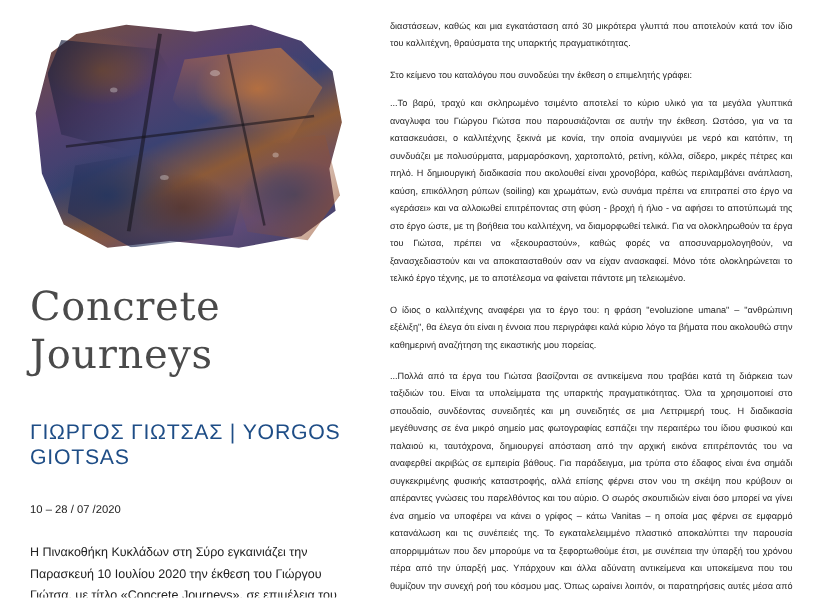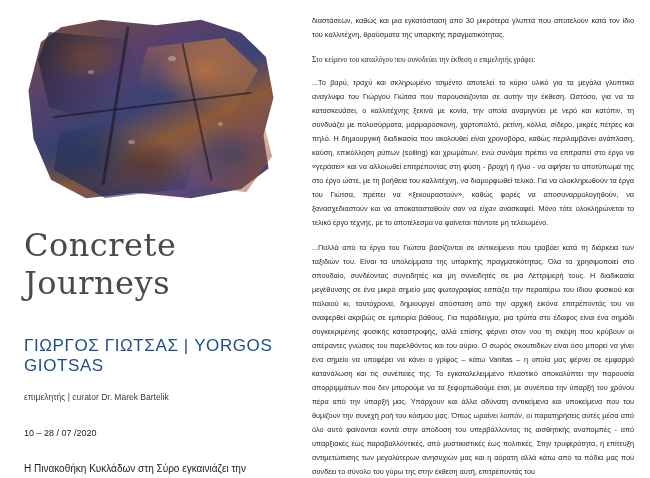--- a/index.html
+++ b/index.html
@@ -160,21 +160,20 @@
     font-size: 7.3px;
     line-height: 1.92;
     color: #262626;
     text-align: justify;
   }
   .right-col p {
     margin: 0 0 11px 0;
   }
   .right-col p.tight {
     margin-bottom: 9px;
-    font-family: Liberation Serif, serif;
   }
 </style>
 </head>
 <body>
 
 <div class="page">
 
   <div class="left-col">
 
     <div class="artwork">
@@ -191,32 +190,32 @@
         <div class="spark" style="left:150px;top:44px;width:8px;height:5px;"></div>
         <div class="spark" style="left:110px;top:128px;width:7px;height:4px;"></div>
         <div class="spark" style="left:200px;top:110px;width:5px;height:4px;"></div>
       </div>
     </div>
 
     <div class="title-script">Concrete Journeys</div>
 
     <div class="artist-name">ΓΙΩΡΓΟΣ ΓΙΩΤΣΑΣ | YORGOS GIOTSAS</div>
 
-    <div class="curator">επιμελητής | curator Dr. Marek Bartelik</div>
 
     <div class="dates">10 – 28 / 07 /2020</div>
 
     <div class="blurb">
       <span>Η Πινακοθήκη Κυκλάδων στη Σύρο εγκαινιάζει την Παρασκευή 10 Ιουλίου 2020 την έκθεση του Γιώργου Γιώτσα, με τίτλο «Concrete Journeys», σε επιμέλεια του γνωστού κριτικού τέχνης </span><span class="b">Dr. Marek Bartelik</span><span>.</span>
     </div>
 
     <div class="blurb blurb-2">Ο Γιώργος Γιωτσας παρουσιάζει 42  επιλογικά γλυπτά μεσαίων και μεγαλων</div>
 
   </div>
 
   <div class="right-col">
     <p>διαστάσεων, καθώς και μια  εγκατάσταση από 30  μικρότερα  γλυπτά που αποτελούν  κατά τον ίδιο του καλλιτέχνη, θραύσματα  της υπαρκτής πραγματικότητας.</p>
     <p class="tight">Στο κείμενο του καταλόγου που συνοδεύει την έκθεση ο επιμελητής  γράφει:</p>
     <p>...Το βαρύ, τραχύ και σκληρωμένο τσιμέντο αποτελεί το κύριο υλικό για τα μεγάλα γλυπτικά αναγλυφα του Γιώργου Γιώτσα που παρουσιάζονται σε αυτήν την έκθεση. Ωστόσο, για να τα κατασκευάσει, ο καλλιτέχνης ξεκινά με κονία, την οποία αναμιγνύει με νερό και κατόπιν, τη συνδυάζει με πολυσύρματα, μαρμαρόσκονη, χαρτοπολτό, ρετίνη, κόλλα, σίδερο, μικρές πέτρες και πηλό. Η δημιουργική διαδικασία που ακολουθεί είναι χρονοβόρα, καθώς περιλαμβάνει ανάπλαση, καύση, επικόλληση ρύπων (soiling) και χρωμάτων, ενώ συνάμα πρέπει να επιτραπεί στο έργο να «γεράσει» και να αλλοιωθεί επιτρέποντας στη φύση - βροχή ή ήλιο - να αφήσει το αποτύπωμά της στο έργο ώστε, με τη βοήθεια του καλλιτέχνη, να διαμορφωθεί τελικά. Για να ολοκληρωθούν τα έργα του Γιώτσα, πρέπει να «ξεκουραστούν», καθώς φορές να αποσυναρμολογηθούν, να ξανασχεδιαστούν και να αποκατασταθούν σαν να είχαν ανασκαφεί. Μόνο τότε ολοκληρώνεται το τελικό έργο τέχνης, με το αποτέλεσμα να φαίνεται πάντοτε μη τελειωμένο.</p>
+    <p>Ο ίδιος ο καλλιτέχνης αναφέρει για το έργο του:  η φράση  "evoluzione umana" – "ανθρώπινη εξέλιξη", θα έλεγα ότι είναι η έννοια που περιγράφει καλά κύριο λόγο τα βήματα που ακολουθώ στην καθημερινή αναζήτηση της εικαστικής μου πορείας.</p>
     <p>...Πολλά από τα έργα του Γιώτσα βασίζονται σε αντικείμενα που τραβάει κατά τη διάρκεια των ταξιδιών του. Είναι τα υπολείμματα της υπαρκτής πραγματικότητας. Όλα τα χρησιμοποιεί στο σπουδαίο, συνδέοντας συνειδητές και μη συνειδητές σε μια Λεττριμερή τους. Η διαδικασία μεγέθυνσης σε ένα μικρό σημείο μας φωτογραφίας εσπάζει την περαιτέρω του ίδιου φυσικού και παλαιού κι, ταυτόχρονα, δημιουργεί απόσταση από την αρχική εικόνα επιτρέποντάς του να αναφερθεί ακριβώς σε εμπειρία βάθους. Για παράδειγμα, μια τρύπα στο έδαφος είναι ένα σημάδι συγκεκριμένης φυσικής καταστροφής, αλλά επίσης φέρνει στον νου τη σκέψη που κρύβουν οι απέραντες γνώσεις του παρελθόντος και του αύριο. Ο σωρός σκουπιδιών είναι όσο μπορεί να γίνει ένα σημείο να υποφέρει να κάνει ο γρίφος – κάτω Vanitas – η οποία μας φέρνει σε εμφαρμό κατανάλωση και τις συνέπειές της. Το εγκαταλελειμμένο πλαστικό αποκαλύπτει την παρουσία απορριμμάτων που δεν μπορούμε να τα ξεφορτωθούμε έτσι, με συνέπεια την ύπαρξή του χρόνου πέρα από την ύπαρξή μας. Υπάρχουν και άλλα αδύνατη αντικείμενα και υποκείμενα που του θυμίζουν την συνεχή ροή του κόσμου μας.  Όπως ωραίνει λοιπόν, οι παρατηρήσεις αυτές μέσα από όλο αυτό φαίνονται κοντά στην απόδοση του υπερβάλλοντος τις αισθητικής αναπομπές - από υπαρξιακές έως παραβαλλόντικές, από μυστικιστικές έως πολιτικές. Στην τρυφερότητα, η επίτευξη αντιμετώπισης των μεγαλύτερων ανησυχιών μας και η αόρατη αλλά κάτω από τα πόδια μας πού συνδέει το σύνολο του γύρω της στην έκθεση αυτή, επιτρέποντάς του</p>
   </div>
 
 </div>
 
 </body></html>

